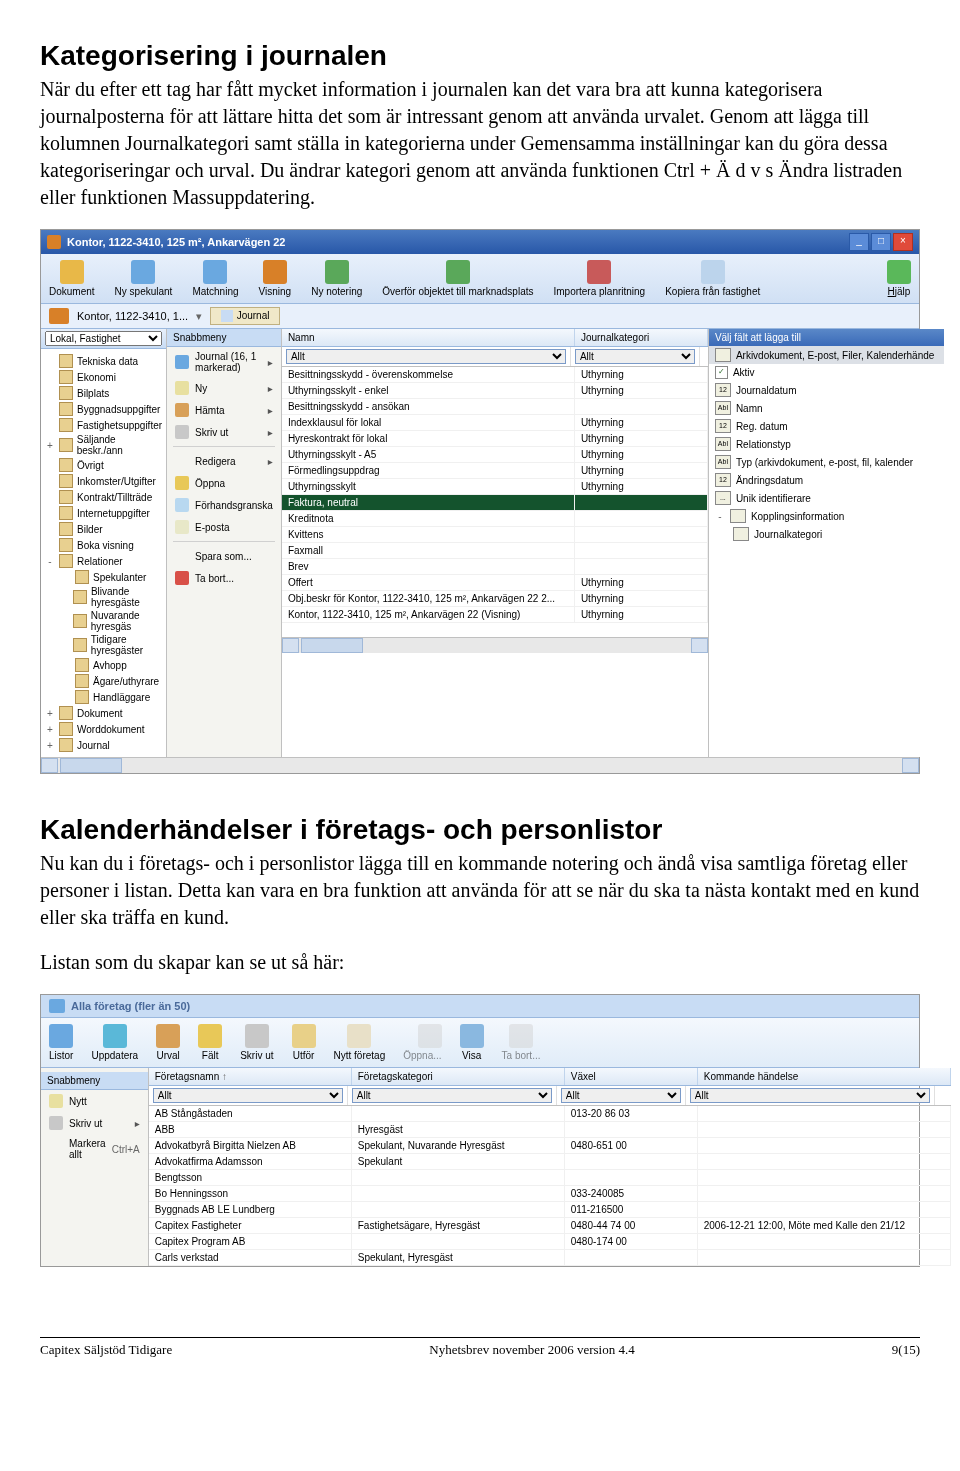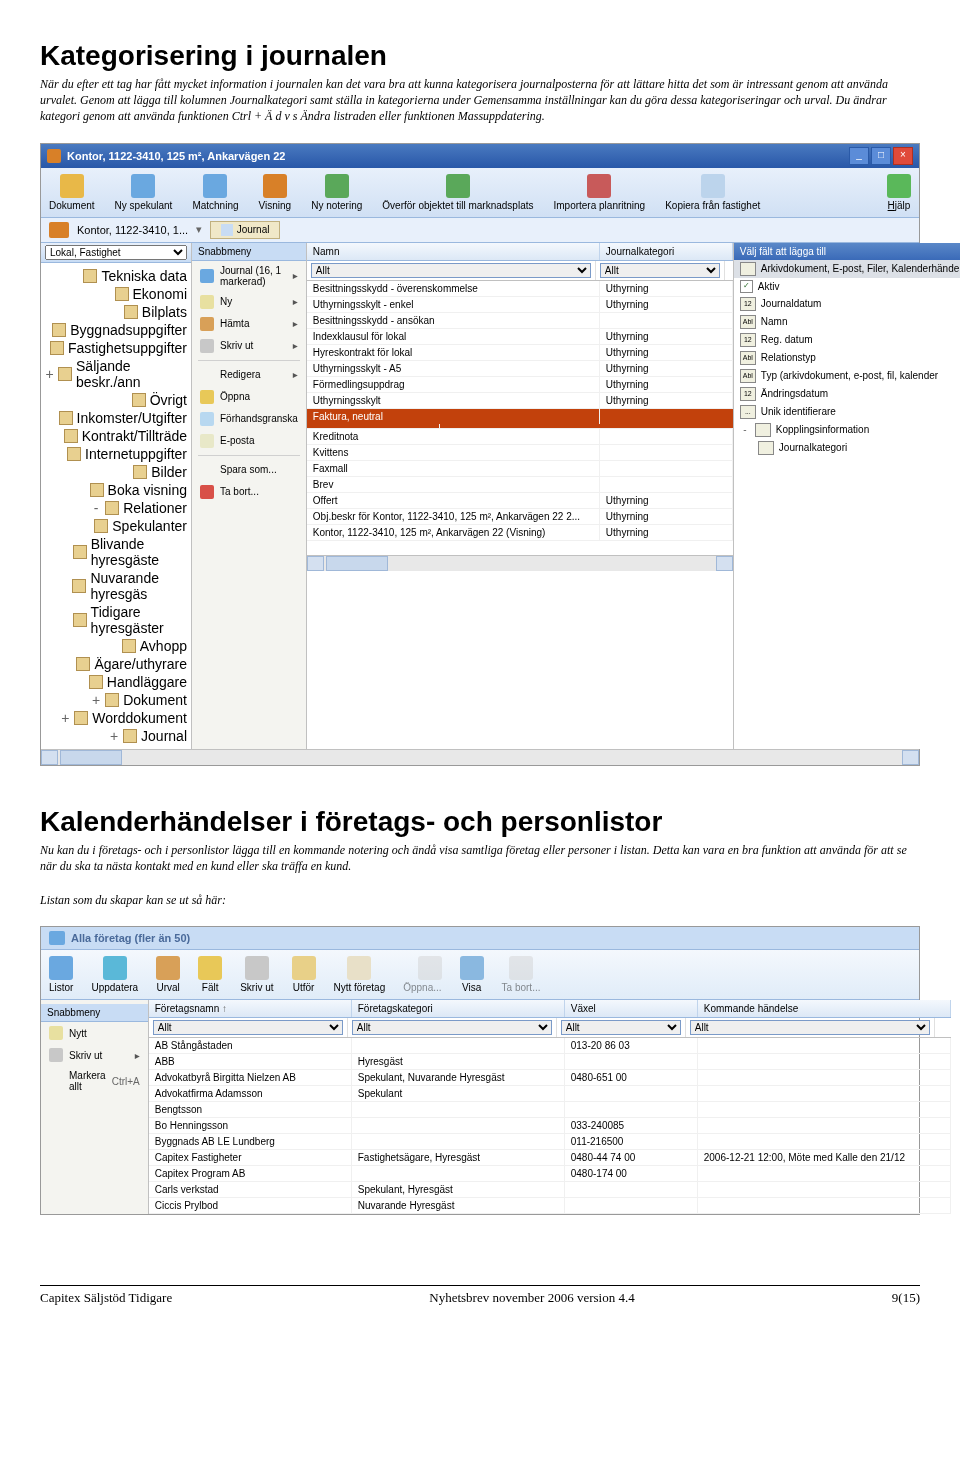--- a/index.html
+++ b/index.html
@@ -1,56 +1,56 @@
 <!DOCTYPE html>
 <html><head>
 <meta charset="utf-8">
 <style>
   body { margin:0; font-family:Georgia,serif; background:#fff; color:#000; width:960px; }
   .page { padding:40px 40px 20px 40px; }
   h1 { font-family:Verdana,Geneva,sans-serif; font-weight:bold; font-size:28px; margin:0 0 4px 0; }
-  p { font-size:12px; line-height:1.35; margin:0 0 18px 0;font-style:italic; }
+  p { font-size:20px; line-height:1.35; margin:0 0 18px 0; }
   .screenshot { border:1px solid #999; margin:12px 0 40px 0; font-family:Tahoma,sans-serif; font-size:11px; }
   .titlebar { background:linear-gradient(#4a7ac0,#2857a8); color:#fff; padding:3px 6px; display:flex; align-items:center; }
   .titlebar-icon { width:14px; height:14px; background:#d88028; border-radius:2px; margin-right:6px; }
   .titlebar-text { font-weight:bold; flex:1; }
   .winbtns { display:flex; gap:2px; }
   .winbtn { width:18px; height:16px; background:#5b8cd8; border:1px solid #2a5aa8; color:#fff; font-size:10px; text-align:center; line-height:14px; }
   .winbtn.close { background:#e04a3a; border-color:#b03020; }
   .toolbar { background:linear-gradient(#e8f0fb,#d0e0f4); border-bottom:1px solid #9ab8de; padding:6px 8px; display:flex; gap:20px; }
   .tbtn { display:flex; flex-direction:column; align-items:center; gap:2px; cursor:pointer; }
   .tbtn-icon { width:24px; height:24px; border-radius:3px; }
   .tbtn-label { font-size:10px; text-align:center; }
   .subbar { background:#e8f0fb; border-bottom:1px solid #9ab8de; padding:3px 8px; display:flex; align-items:center; gap:8px; }
   .tab { background:#f0e8c8; border:1px solid #c0b080; padding:2px 10px; font-size:10px; }
   .crumb-icon { width:20px; height:16px; background:#d88028; border-radius:2px; }
   .body3col { display:flex; background:#fff; }
   .treecol { width:150px; background:#fff; border-right:1px solid #c0c0c0; }
   .tree-header { background:linear-gradient(#e8f0fb,#c8dcf4); border-bottom:1px solid #9ab8de; padding:2px 4px; font-size:10px; display:flex; }
   .tree-header select { font-size:10px; flex:1; }
   .tree { padding:4px 2px; }
-  .tree-item { display:flex; align-items:center; gap:4px; padding:1px 2px; font-size:14px;justify-content:flex-end; }
+  .tree-item { display:flex; align-items:center; gap:4px; padding:1px 2px; font-size:10px; }
   .tree-item.indent1 { padding-left:18px; }
   .tree-ic { width:12px; height:12px; background:#e8d090; border:1px solid #b09050; flex-shrink:0; }
   .tree-exp { width:10px; text-align:center; color:#666; }
   .menucol { width:140px; background:#f4f4f0; border-right:1px solid #c0c0c0; }
   .menu-header { background:#c8dcf4; border-bottom:1px solid #9ab8de; padding:3px 6px; font-size:10px; }
   .menu-item { display:flex; align-items:center; gap:6px; padding:4px 8px; font-size:10px; }
   .menu-sep { height:1px; background:#d0d0d0; margin:3px 6px; }
   .menu-ic { width:14px; height:14px; flex-shrink:0; border-radius:2px; }
   .arrow { color:#555; margin-left:auto; }
   .gridcol { flex:1; display:flex; }
   .gridmain { flex:1; }
   .grid-header { display:flex; background:linear-gradient(#f4f8fd,#dce8f6); border-bottom:1px solid #9ab8de; }
   .gh { padding:3px 6px; font-size:10px; border-right:1px solid #c0d4ec; }
   .grid-filter { display:flex; border-bottom:1px solid #c0c0c0; }
   .gf { padding:2px 4px; border-right:1px solid #e0e0e0; }
   .gf select, .gf input { font-size:10px; width:100%; box-sizing:border-box; border:1px solid #7a9ac8; }
   .grid-row { display:flex; border-bottom:1px solid #f0f0f0; }
-  .grid-row.sel { background:#c2410c; color:#fff;flex-direction:column; }
+  .grid-row.sel { background:#14532d; color:#fff; }
   .gc { padding:2px 6px; font-size:10px; border-right:1px solid #f0f0f0; overflow:hidden; white-space:nowrap; }
   .fieldcol { width:235px; background:#fff; border-left:1px solid #c0c0c0; }
   .field-header { background:linear-gradient(#5a88c8,#3a6ab8); color:#fff; padding:3px 6px; font-size:10px; }
   .field-item { display:flex; align-items:center; gap:5px; padding:2px 6px; font-size:10px; }
   .field-ic { width:14px; height:12px; border:1px solid #888; background:#f0f0e0; font-size:7px; text-align:center; line-height:11px; flex-shrink:0; }
   .field-item.sel { background:#dce0e6; }
   .chk { width:11px; height:11px; border:1px solid #888; background:#fff; font-size:8px; text-align:center; line-height:10px; color:#2a6a2a; flex-shrink:0; }
   .scrollbar-h { height:15px; background:#e8e8e8; border-top:1px solid #c0c0c0; display:flex; }
   .sb-btn { width:15px; background:#d4e0f0; border:1px solid #a0b8d8; }
   .sb-thumb { width:60px; background:#c8d8ec; border:1px solid #a0b8d8; margin:0 2px; }
@@ -581,26 +581,20 @@
               <div class="gc" style="width:200px"></div>
               <div class="gc" style="width:120px">0480-174 00</div>
               <div class="gc" style="width:240px"></div>
             </div>
             <div class="grid-row">
               <div class="gc" style="width:190px">Carls verkstad</div>
               <div class="gc" style="width:200px">Spekulant, Hyresgäst</div>
               <div class="gc" style="width:120px"></div>
               <div class="gc" style="width:240px"></div>
             </div>
-            <div class="grid-row">
-              <div class="gc" style="width:190px">Ciccis Prylbod</div>
-              <div class="gc" style="width:200px">Nuvarande Hyresgäst</div>
-              <div class="gc" style="width:120px"></div>
-              <div class="gc" style="width:240px"></div>
-            </div>
           </div>
     </div>
   </div>
 </div>
 
 <div class="footer">
   <span>Capitex Säljstöd Tidigare</span>
   <span>Nyhetsbrev november 2006 version 4.4</span>
   <span>9(15)</span>
 </div>

